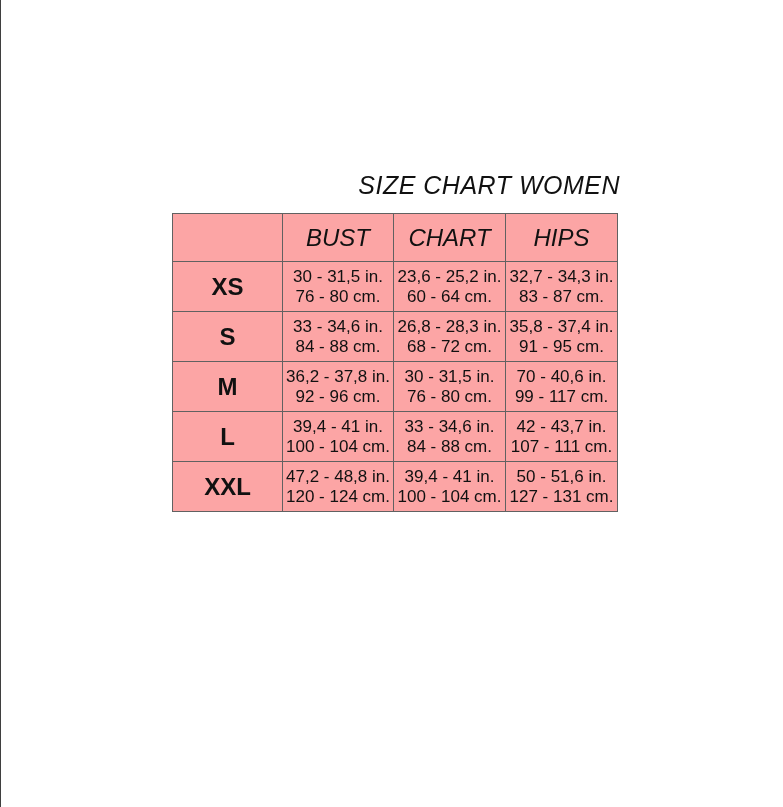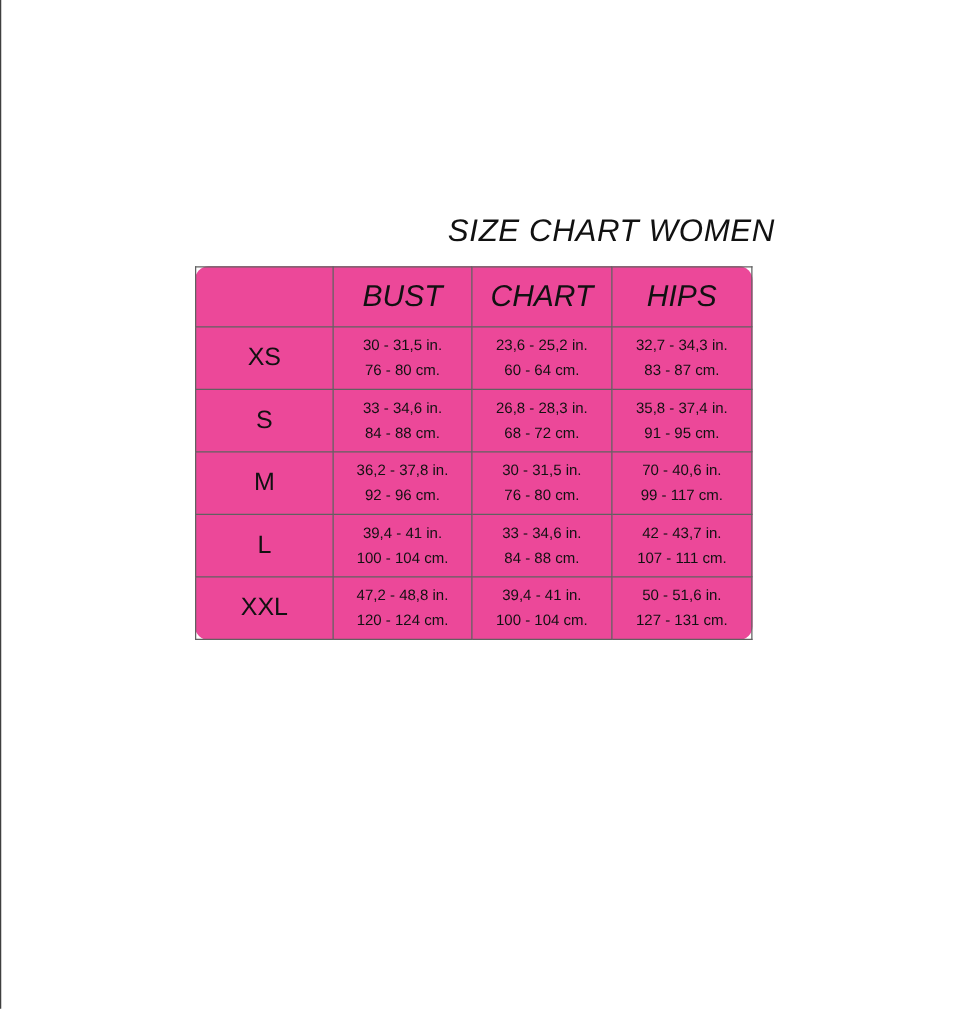--- a/index.html
+++ b/index.html
@@ -27,50 +27,49 @@
     text-align: right;
     font-size: 25px;
     font-style: italic;
     font-weight: 400;
     letter-spacing: 0.5px;
     color: #111111;
     white-space: nowrap;
   }
   table.size-table {
     position: absolute;
-    left: 156px;
+    left: 172px;
     top: 213px;
     width: 445px;
     border-collapse: collapse;
     table-layout: fixed;
-    background: #ec4899;
-    border-radius: 11px;
+    background: #fca5a5;
   }
   table.size-table th,
   table.size-table td {
     border: 1.6px solid #616161;
     text-align: center;
     vertical-align: middle;
     padding: 0;
   }
   tr.header-row { height: 48px; }
   tr.data-row   { height: 50px; }
   th.measure-header {
     font-size: 24px;
     font-style: italic;
     font-weight: 400;
     color: #111111;
   }
   td.size-cell {
-    font-size: 20px;
-    font-weight: 400;
+    font-size: 24px;
+    font-weight: 700;
     color: #111111;
   }
   td.range-cell {
-    font-size: 12px;
+    font-size: 17px;
     line-height: 19.5px;
     color: #111111;
   }
 </style>
 </head>
 <body>
 
 <div class="edge-line"></div>
 
 <div class="chart-title">SIZE CHART WOMEN</div>

